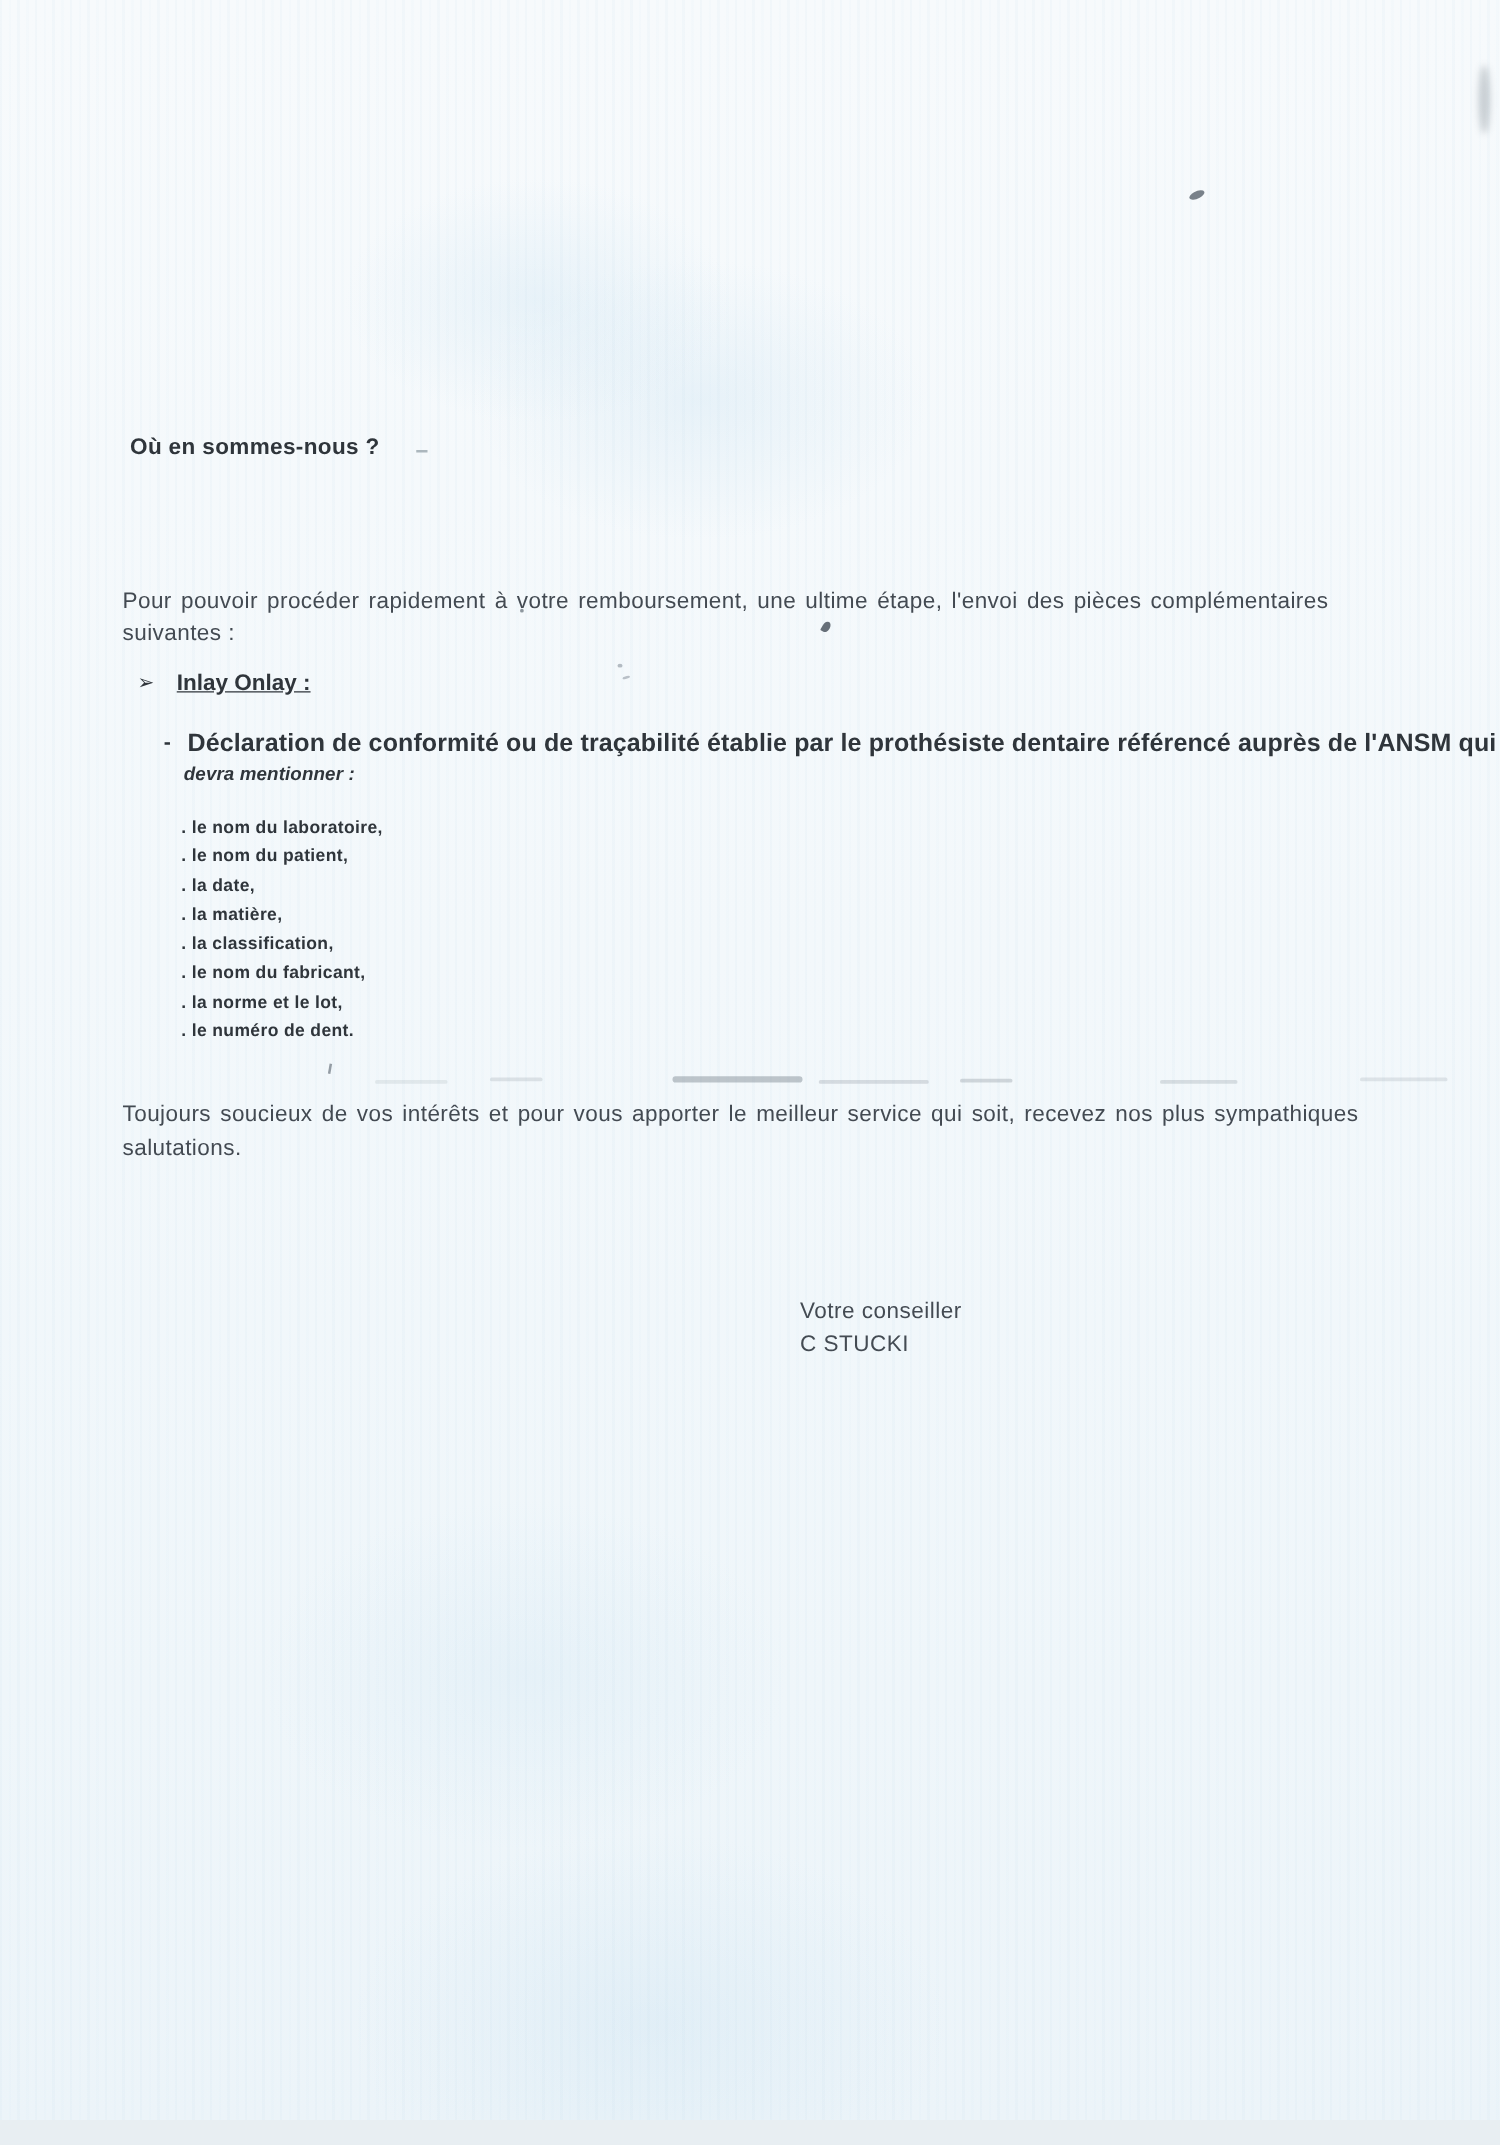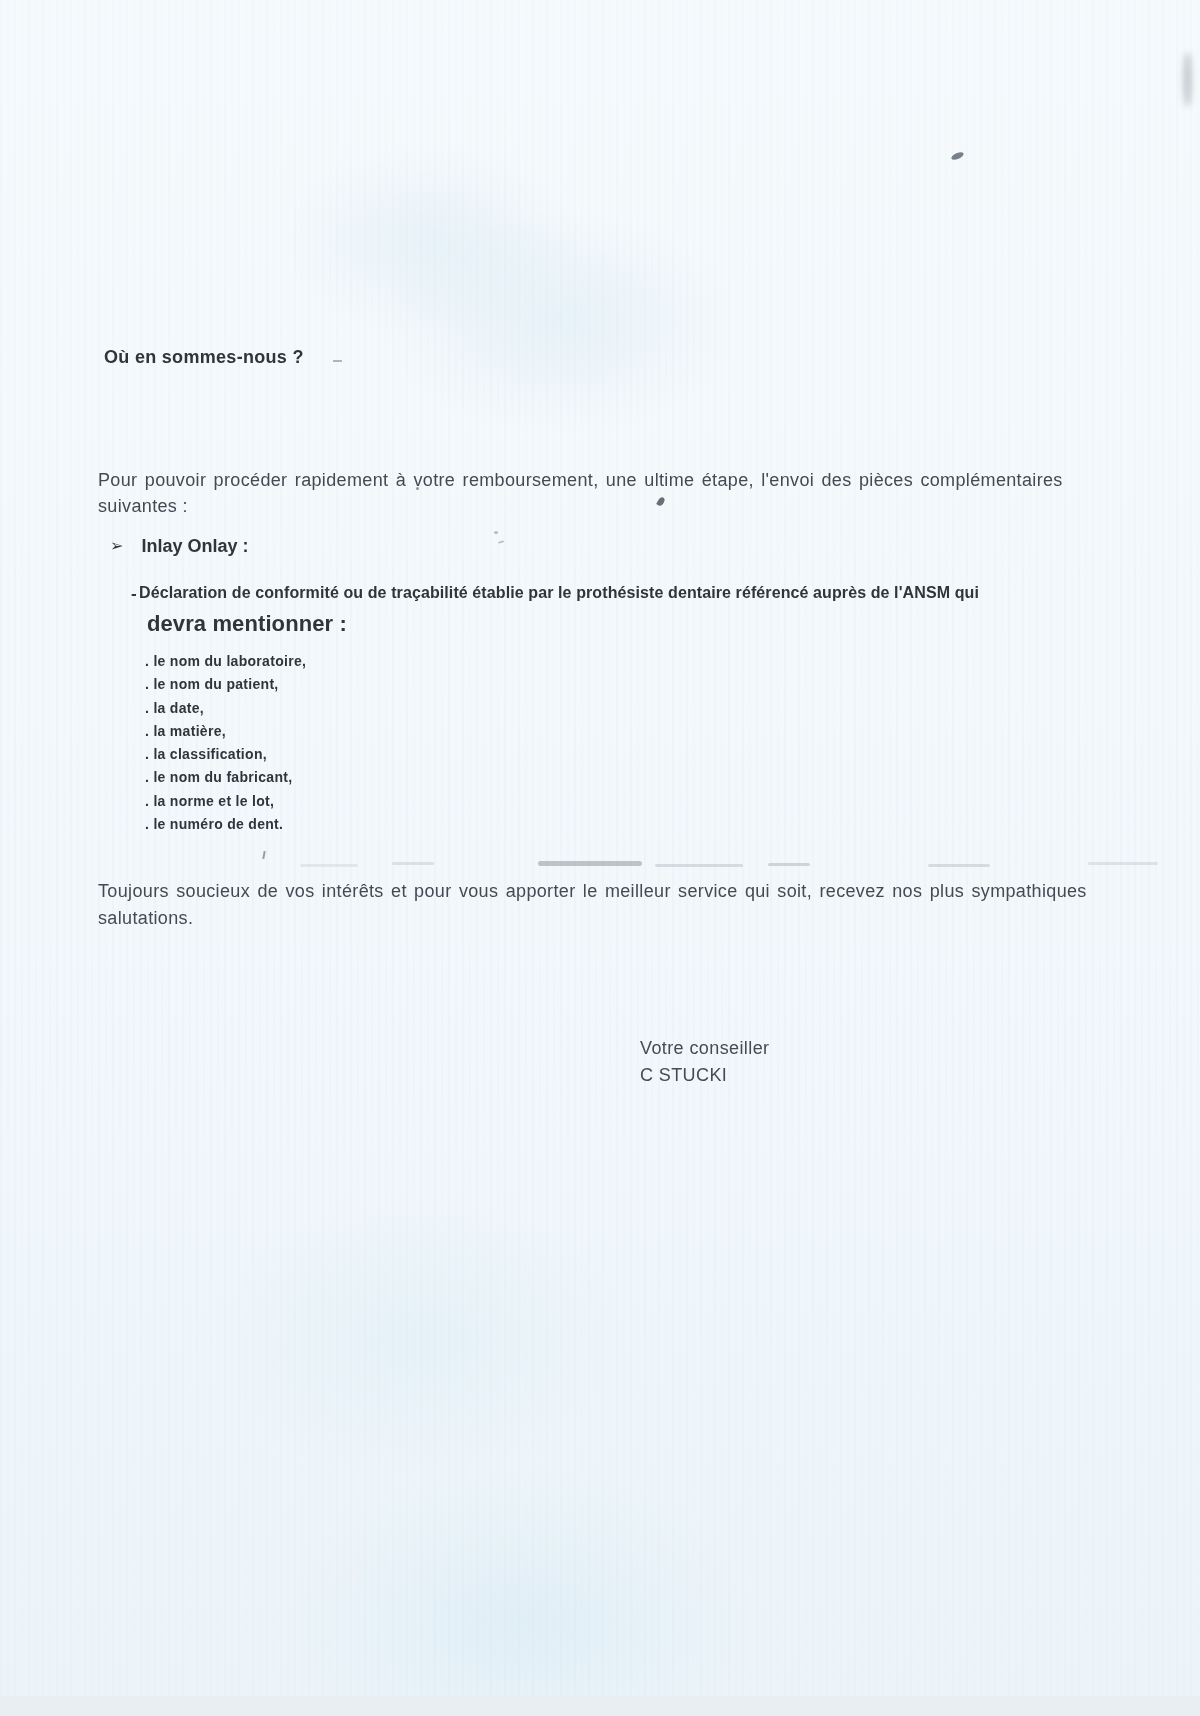--- a/index.html
+++ b/index.html
@@ -46,25 +46,25 @@
     color: #2f353b;
   }
   .heading {
     left: 104px; top: 347px;
     font-size: 18px;
     letter-spacing: 0.3px;
   }
   .p1 { left: 98px; top: 419px; }
   .p2-l1 { left: 98px; top: 470px; word-spacing: 2px; }
   .p2-l2 { left: 98px; top: 496px; }
-  .bullet-row { left: 110px; top: 536px; font-size: 18px; }
+  .bullet-row { left: 110px; top: 536px; font-size: 18px; text-decoration: underline; }
   .bullet-arrow { display: inline-block; margin-right: 18px; font-size: 16px; transform: translateY(-1px); }
   .decl-dash { left: 131px; top: 584px; font-size: 17px; }
-  .decl-l1 { left: 139px; top: 584px; font-size: 16px; letter-spacing: 0.1px; }
-  .decl-l2 { left: 147px; top: 611px; font-size: 22px; letter-spacing: 0.1px; }
+  .decl-l1 { left: 150px; top: 584px; font-size: 20px; letter-spacing: 0.1px; }
+  .decl-l2 { left: 147px; top: 611px; font-size: 15px; letter-spacing: 0.1px; font-style: italic; }
   .dot-list {
     position: absolute;
     left: 145px; top: 650px;
     font-size: 14px;
     font-weight: 700;
     color: #2f353b;
     letter-spacing: 0.3px;
     line-height: 23.3px;
   }
   .closing-l1 { left: 98px; top: 881px; word-spacing: 2px; }

